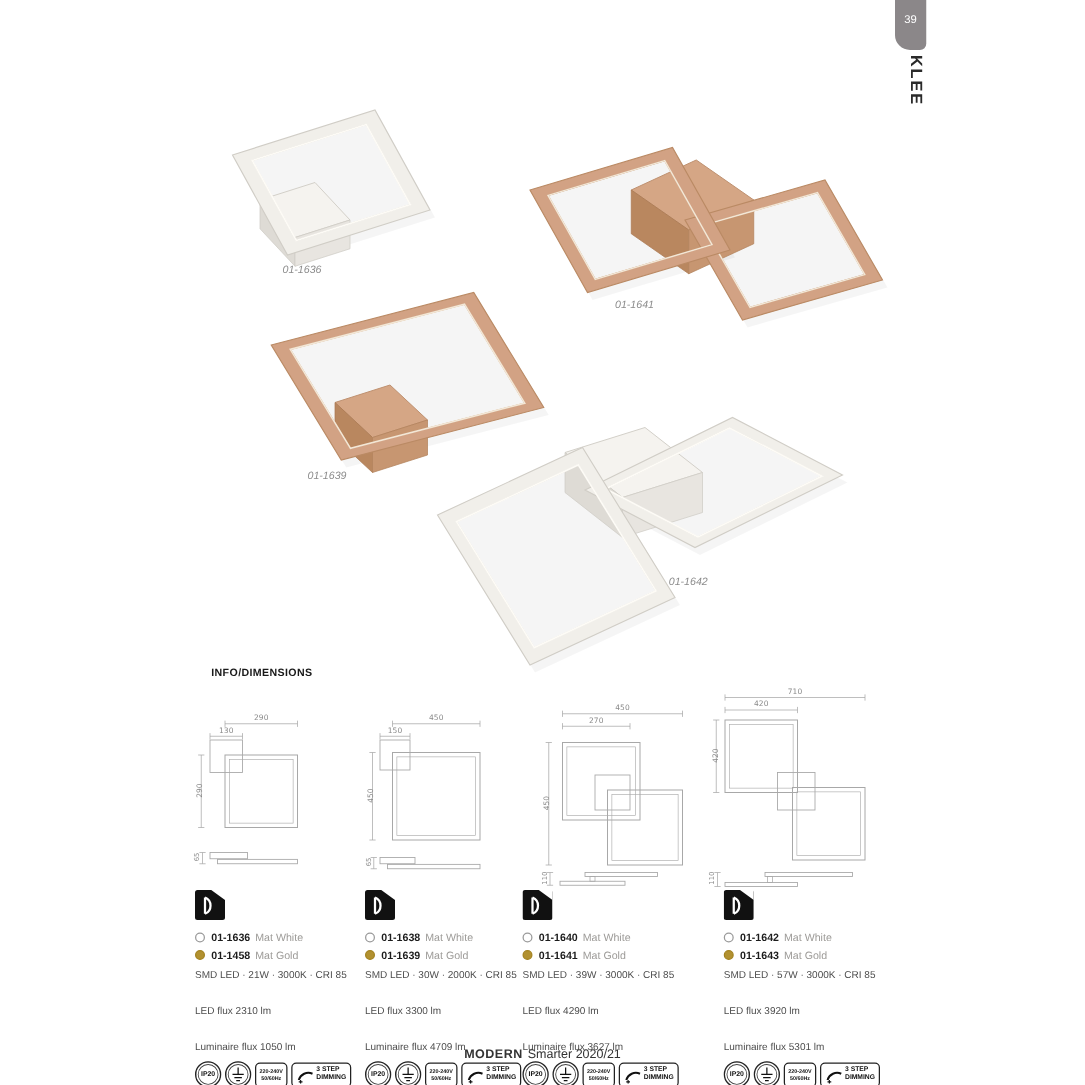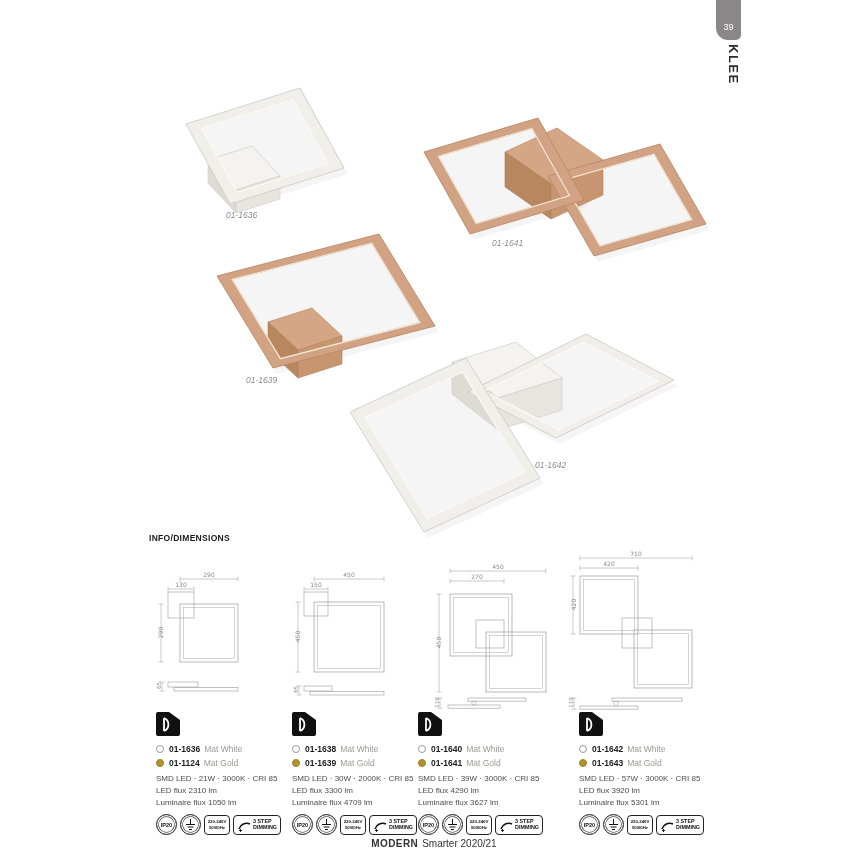--- a/index.html
+++ b/index.html
@@ -1,44 +1,44 @@
 <!DOCTYPE html>
 <html><head>
 <meta charset="utf-8">
 <style>
   html,body{margin:0;padding:0;background:#fff;}
   .page{position:relative;width:868px;height:868px;background:#ffffff;overflow:hidden;
         font-family:"Liberation Sans",sans-serif;}
   
   .page-tab{position:absolute;left:716px;top:0;width:25px;height:40px;background:#8b8789;
             border-radius:0 0 5px 12px;display:flex;align-items:flex-end;justify-content:center;
-            padding-bottom:8px;box-sizing:border-box;}
+            padding-bottom:20px;box-sizing:border-box;}
   .page-tab span{color:#fff;font-size:9px;}
   .series-vert{position:absolute;left:716px;top:44px;width:25px;text-align:center;
                writing-mode:vertical-rl;font-weight:700;font-size:13px;letter-spacing:1.5px;color:#2a2a2a;}
   
   .prod-label{position:absolute;font-style:italic;font-size:8.5px;color:#8c8c8c;}
   
-  .info-title{position:absolute;left:149px;top:533px;font-size:8.5px;font-weight:700;color:#1a1a1a;letter-spacing:.3px;}
+  .info-title{position:absolute;left:169px;top:533px;font-size:8.5px;font-weight:700;color:#1a1a1a;letter-spacing:.3px;}
   
   .drawing{position:absolute;}
   .drawing svg{display:block;}
   .dim{position:absolute;font-family:"DejaVu Sans",sans-serif;font-size:6px;color:#8a8a8a;
        width:26px;text-align:center;line-height:7px;}
   .dim.vert{transform:rotate(-90deg);transform-origin:center;}
   
   .spec-col{position:absolute;top:712px;width:140px;}
   .cicon{width:24px;height:24px;}
   .variant{display:flex;align-items:center;margin-top:3px;height:11px;}
   .dot{width:8px;height:8px;border-radius:50%;margin-right:5px;flex:0 0 auto;}
   .dot.white{background:#fff;border:1px solid #9a9a9a;box-sizing:border-box;}
   .dot.gold{background:#b29130;border:1px solid #a3821f;box-sizing:border-box;}
   .vcode{font-size:8.5px;font-weight:700;color:#1c1c1c;margin-right:4px;white-space:nowrap;}
   .vfinish{font-size:8.5px;color:#9c9a97;white-space:nowrap;}
-  .specline{font-size:8px;color:#4d4d4d;margin-top:3px;white-space:nowrap;}
+  .specline{font-size:8px;color:#4d4d4d;margin-top:20px;white-space:nowrap;}
   .specline.first{margin-top:6px;}
   .badges{display:flex;align-items:center;gap:3px;margin-top:7px;}
   .b-circle{width:21px;height:21px;border:1.2px solid #222;border-radius:50%;display:flex;
             align-items:center;justify-content:center;box-sizing:border-box;
             box-shadow:inset 0 0 0 1.2px #fff, inset 0 0 0 1.9px #444;}
   .b-circle span{font-size:5.5px;font-weight:700;color:#111;}
   .b-rect{border:1.1px solid #222;border-radius:4px;box-sizing:border-box;display:flex;
           align-items:center;justify-content:center;background:#fff;}
   .b-volt{width:26px;height:20px;flex-direction:column;}
   .b-volt span{font-size:4.3px;font-weight:700;color:#111;line-height:5.2px;white-space:nowrap;}
@@ -242,21 +242,21 @@
       <polygon points="13,0 24,0 24,8" fill="#fff"></polygon>
       <path d="M8,6 L8,19 M8,6 A7,7 0 0 1 8,19" fill="none" stroke="#fff" stroke-width="1.8"></path>
     </svg>
     <div class="variant">
       <span class="dot white"></span>
       <span class="vcode">01-1636</span>
       <span class="vfinish">Mat White</span>
     </div>
     <div class="variant">
       <span class="dot gold"></span>
-      <span class="vcode">01-1124</span>
+      <span class="vcode">01-1458</span>
       <span class="vfinish">Mat Gold</span>
     </div>
     <div class="specline first">SMD LED · 21W · 3000K · CRI 85</div>
     <div class="specline">LED flux 2310 lm</div>
     <div class="specline">Luminaire flux 1050 lm</div>
     <div class="badges">
       <div class="b-circle">
           <span>IP20</span>
         </div>
       <div class="b-circle">

